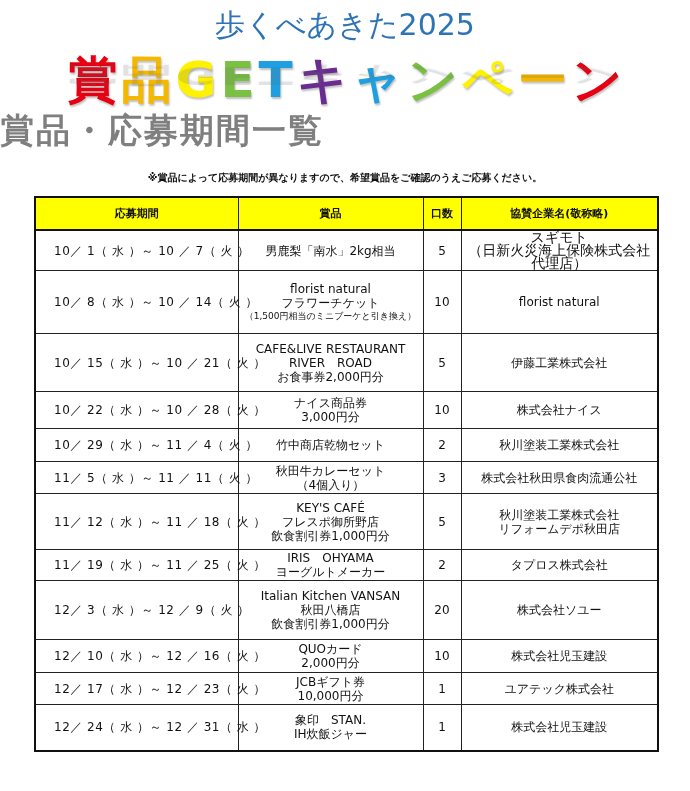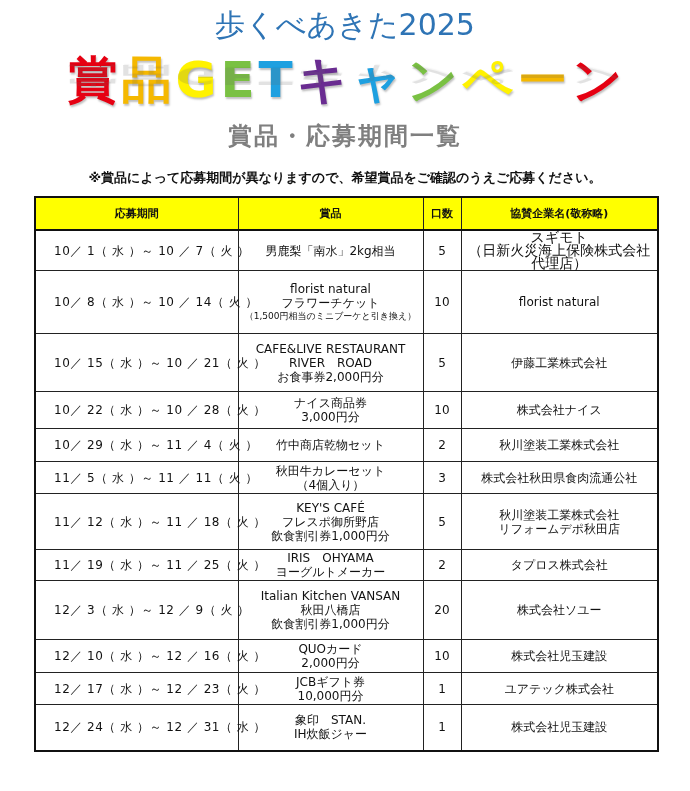--- a/index.html
+++ b/index.html
@@ -6,24 +6,24 @@
   body { width: 690px; height: 791px; position: relative; overflow: hidden;
          font-family: "DejaVu Sans", "Liberation Sans", sans-serif; color: #111; }
   .top-title { position: absolute; left: 0; width: 690px; top: 7px; text-align: center;
                font-size: 30px; line-height: 36px; color: #2e74b5; letter-spacing: 0px; }
   .campaign { position: absolute; left: 0; width: 690px; top: 52px; height: 60px;
               display: flex; justify-content: center; align-items: flex-start; }
   .campaign .ch { font-weight: bold; font-size: 50px; line-height: 56px; margin: 0 2px;
                   text-shadow: 1px 2px 2px rgba(0,0,0,0.25); position: relative; }
   .campaign .ch::after { content: attr(data-glyph); position: absolute; left: 0; top: 36px;
                   transform: scaleY(-0.45); transform-origin: top; opacity: 0.18; color: #666; }
-  .subtitle { position: absolute; left: 0; width: 690px; top: 114px; text-align: center;
-              font-size: 24px; font-weight: bold; color: #7f7f7f; line-height: 44px; letter-spacing: 2px; }
+  .subtitle { position: absolute; left: 0; width: 690px; top: 108px; text-align: left;
+              font-size: 34px; font-weight: bold; color: #7f7f7f; line-height: 44px; letter-spacing: 2px; }
   .notice { position: absolute; left: 0; width: 690px; top: 168px; text-align: center;
-            font-size: 13px; font-weight: bold; color: #111; line-height: 20px; }
+            font-size: 10px; font-weight: bold; color: #111; line-height: 20px; }
   table.prizes { position: absolute; left: 34px; top: 196px; width: 623px;
                  border-collapse: collapse; border: 2.5px solid #111; table-layout: fixed; }
   table.prizes th, table.prizes td { border: 1.3px solid #222; padding: 0 3px; text-align: center;
                  font-size: 12px; line-height: 14px; vertical-align: middle; }
   table.prizes th { background: #ffff00; font-weight: bold; font-size: 11px; height: 31px;
                     border-bottom: 2px solid #111; }
   table.prizes td.period { text-align: left; font-size: 12px; white-space: nowrap; letter-spacing: 0.5px; padding-left: 18px; }
   td.prize .small { font-size: 9px; line-height: 12px; }
   td.sponsor .small { font-size: 14px; line-height: 13px; }
 </style>

